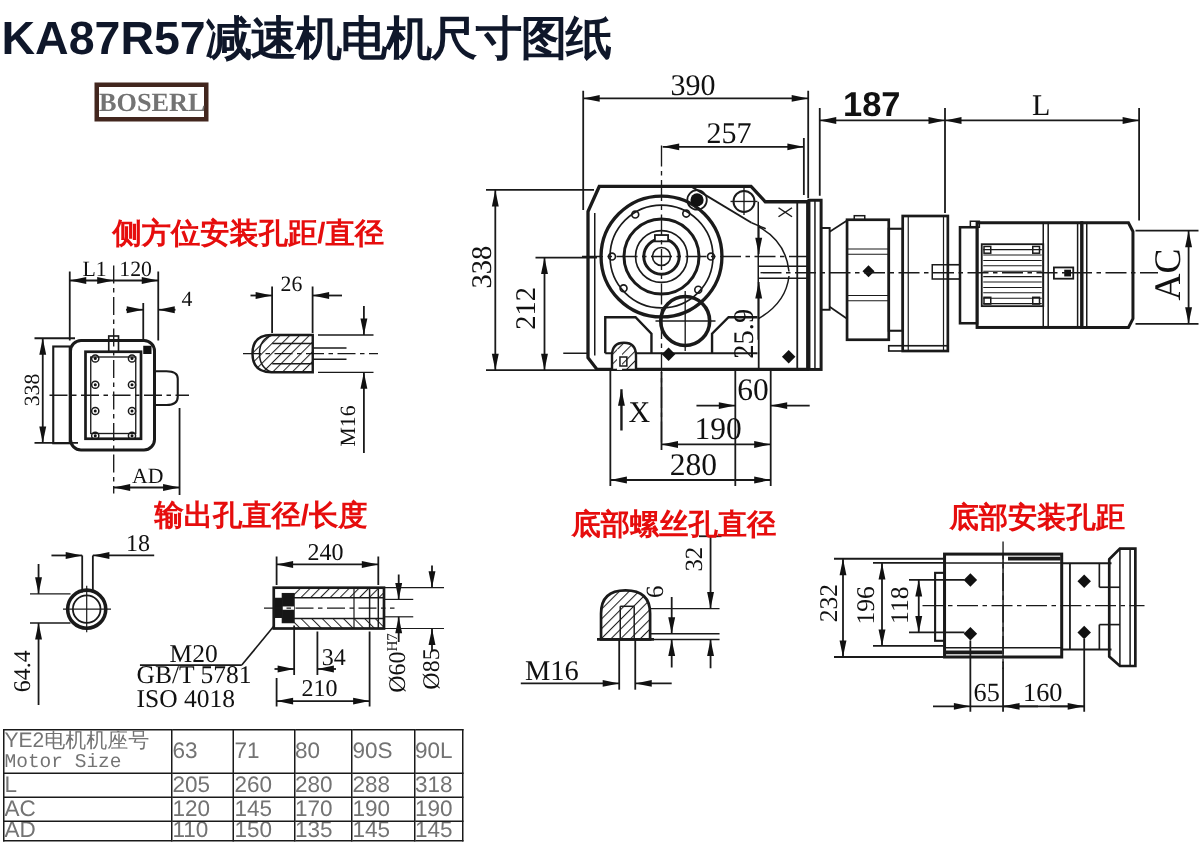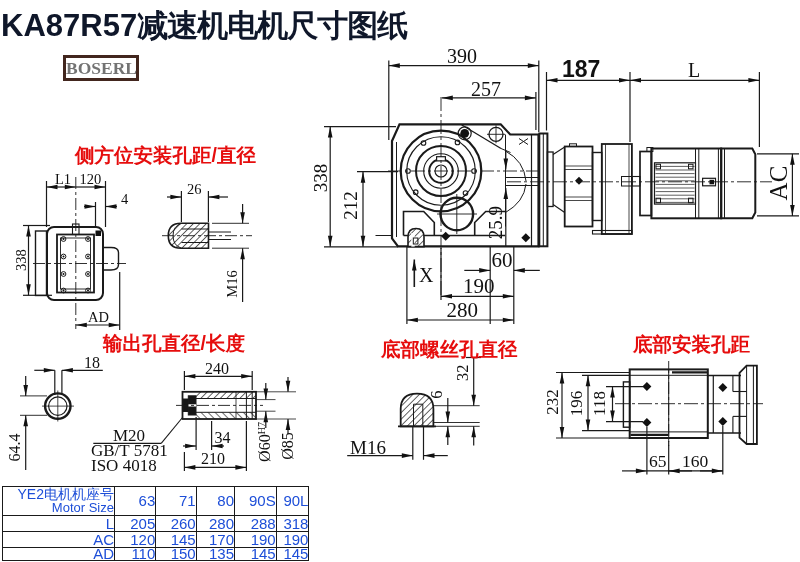--- a/index.html
+++ b/index.html
@@ -1,19 +1,19 @@
 <!DOCTYPE html>
 <html><head>
 <meta charset="utf-8">
 <style>
 html,body{margin:0;padding:0;background:#fff;}
 #c{position:relative;width:800px;height:562px;background:#fff;overflow:hidden;font-family:"Liberation Sans",sans-serif;color:#111;}
 .red{position:absolute;color:#e60d0d;font-weight:bold;font-size:19.5px;white-space:nowrap;letter-spacing:0px;text-align:center;}
 table{border-collapse:collapse;table-layout:fixed;}
-td{border:1.3px solid #1a1a1a;text-align:right;padding:0;overflow:hidden;font-size:15px;line-height:12px;color:#1d4ed8;}
+td{border:1.3px solid #1a1a1a;text-align:left;padding:0;overflow:hidden;font-size:15px;line-height:12px;color:#737373;}
 </style>
 </head>
 <body>
 <div id="c">
 <svg id="s" width="800" height="562" viewBox="0 0 800 562" style="position:absolute;left:0;top:0;">
 <defs>
 <marker id="m" markerUnits="userSpaceOnUse" markerWidth="14" markerHeight="8" refX="12.5" refY="4" orient="auto-start-reverse">
           <path d="M12.5,4 L1.5,1.7 L1.5,6.3 Z" fill="#111"></path>
         </marker>
 <pattern id="ht" patternUnits="userSpaceOnUse" width="4.6" height="4.6" patternTransform="rotate(45)">
@@ -397,21 +397,21 @@
 <colgroup>
         <col style="width:112px">
         <col style="width:41.3px">
         <col style="width:40.4px">
         <col style="width:38.3px">
         <col style="width:41.7px">
         <col style="width:32.8px">
       </colgroup>
 <tbody>
         <tr style="height:29.6px;">
-          <td style="font-size:14px;line-height:13px;">YE2电机机座号<br><span style="font-family:Liberation Sans, sans-serif;font-size:13px;">Motor Size</span></td>
+          <td style="font-size:14px;line-height:13px;">YE2电机机座号<br><span style="font-family:Liberation Mono, monospace;font-size:13px;">Motor Size</span></td>
           <td>63</td>
           <td>71</td>
           <td>80</td>
           <td>90S</td>
           <td>90L</td>
         </tr>
 <tr style="height:15.9px;">
           <td>L</td>
           <td>205</td>
           <td>260</td>

